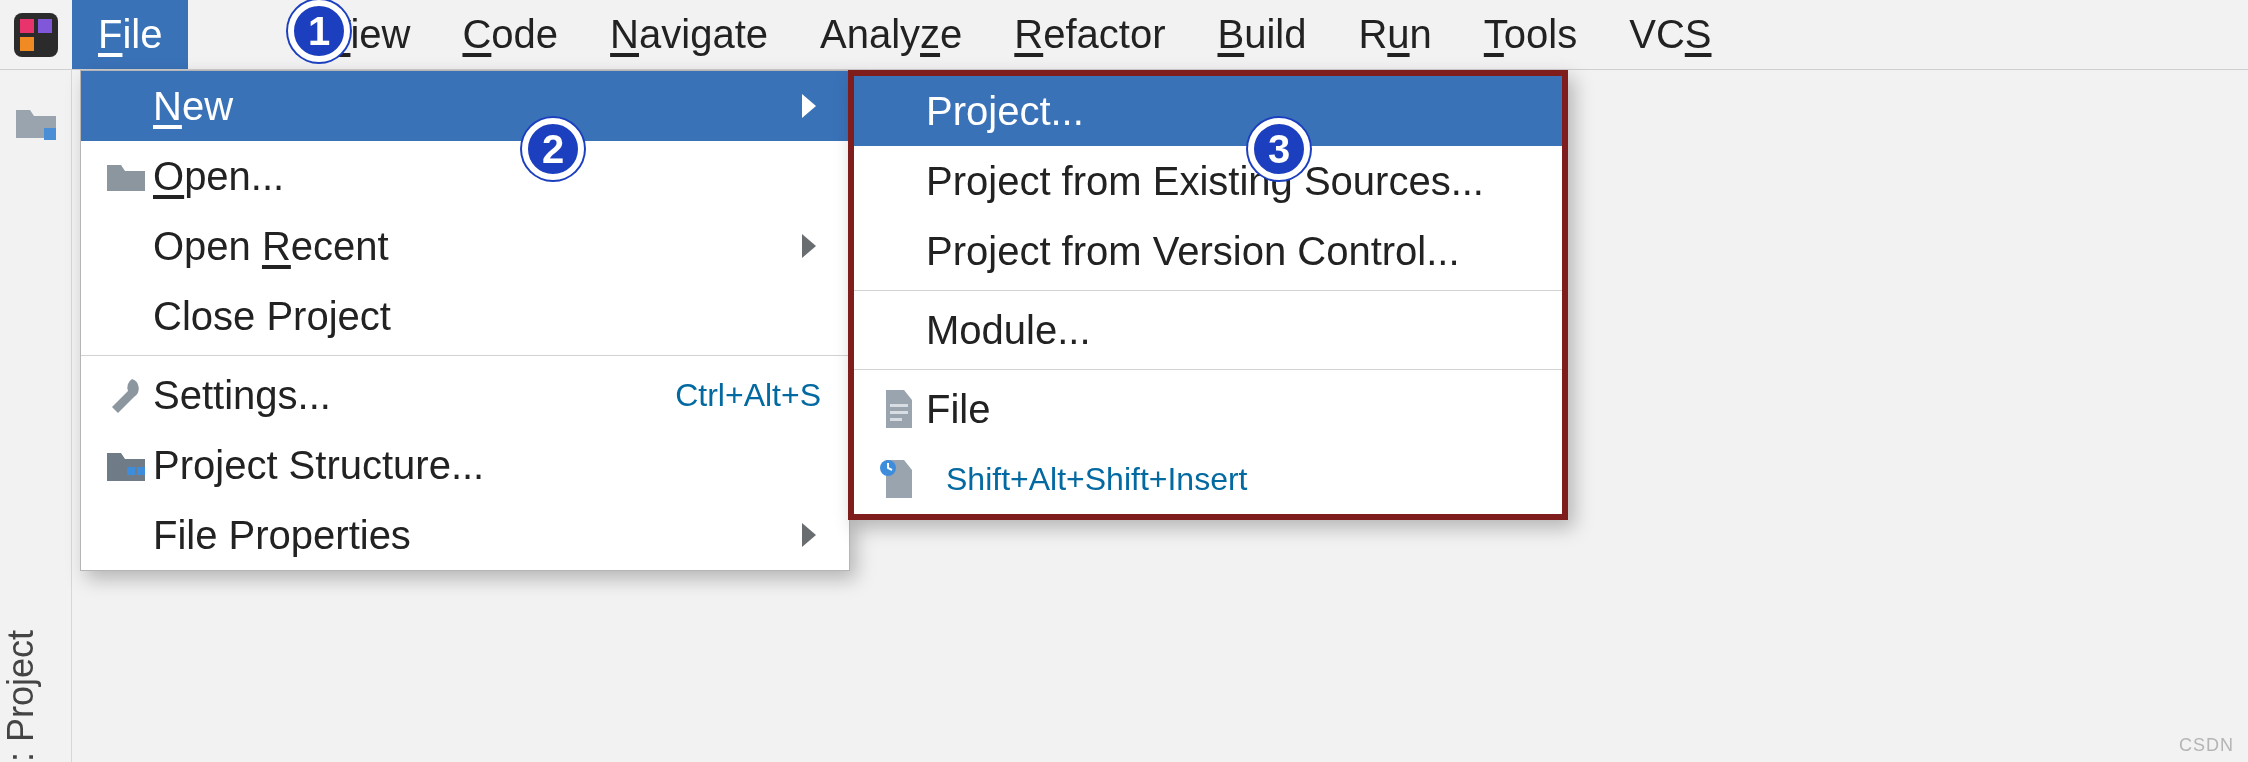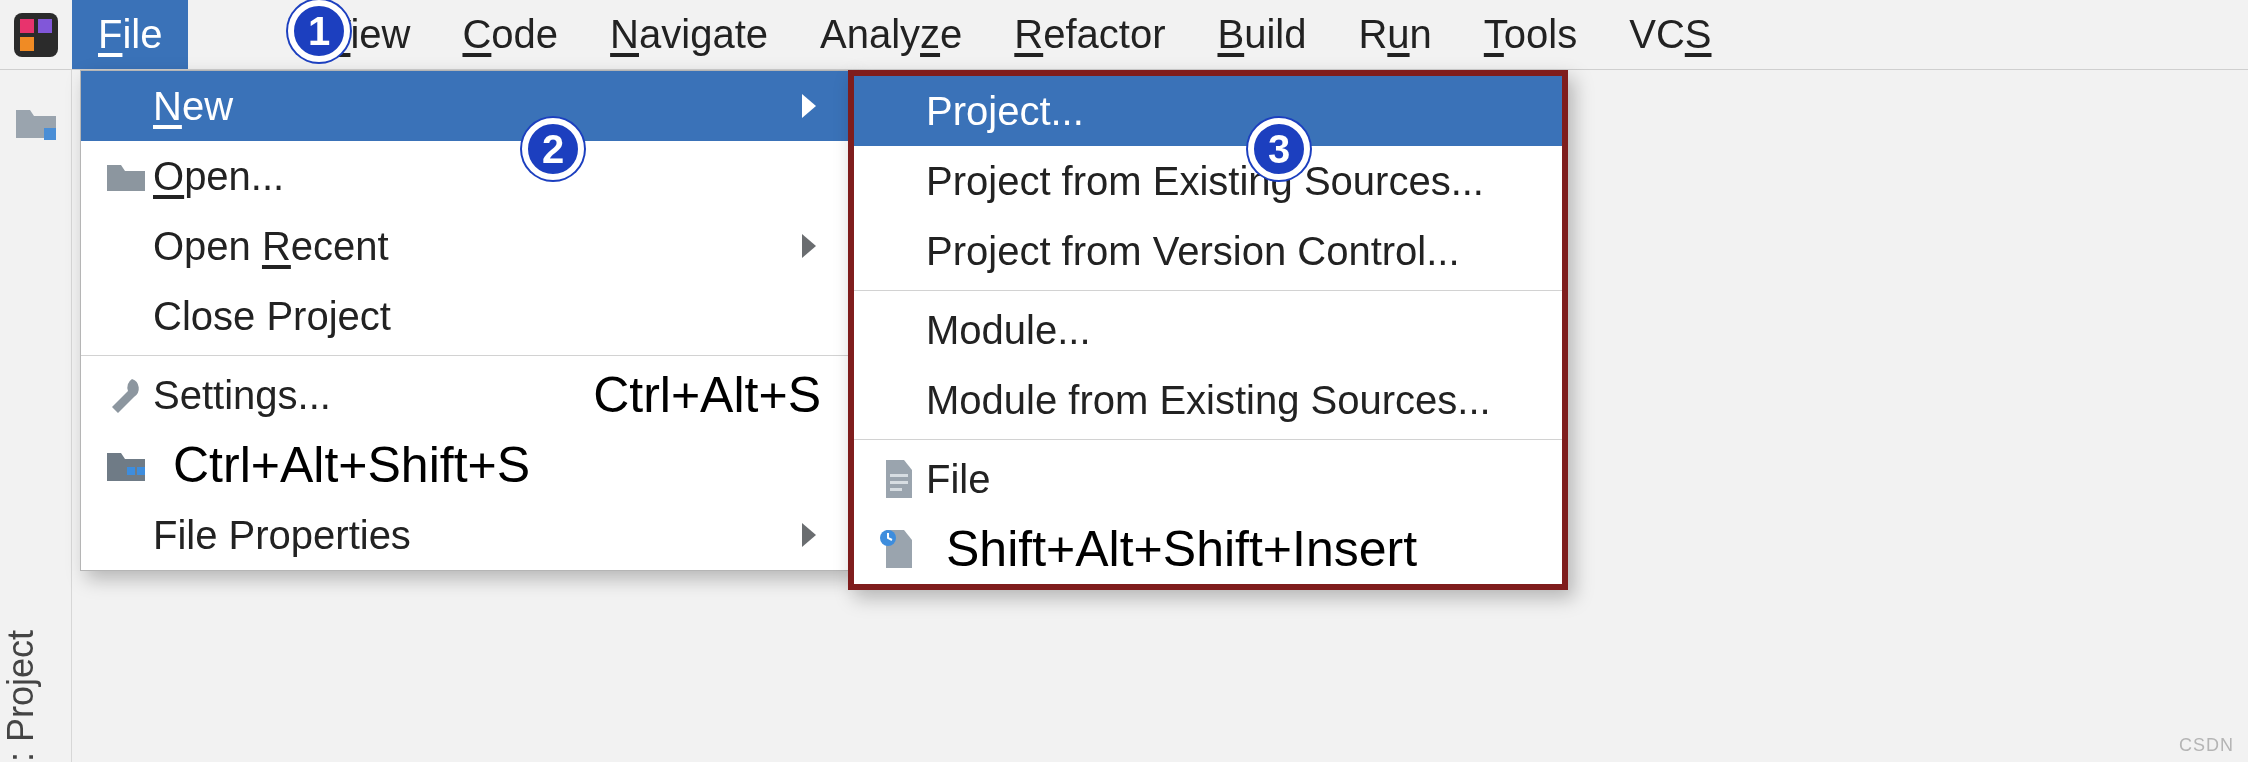--- a/index.html
+++ b/index.html
@@ -100,22 +100,22 @@
   .file-menu .row .icon,
   .new-menu  .row .icon {
     width: 54px;
     display:flex; align-items:center; justify-content:center;
     flex-shrink:0;
   }
   .file-menu .row .label,
   .new-menu  .row .label { flex: 1 1 auto; white-space: nowrap; }
   .file-menu .row .shortcut,
   .new-menu  .row .shortcut {
-    color: #000000;
-    font-size: 50px;
+    color: #0369a1;
+    font-size: 32px;
     margin-left: 20px;
     white-space: nowrap;
   }
   .file-menu .row .arrow,
   .new-menu  .row .arrow {
     margin-left: 16px;
     width: 24px;
     display:flex; align-items:center; justify-content:center;
   }
   .sep {
@@ -272,21 +272,21 @@
   </div>
 
   <div class="row">
     <span class="icon">
       <svg width="42" height="36" viewBox="0 0 42 36">
         <path d="M2 6 h14 l4 6 h20 v22 h-38 z" fill="#6f7b86"></path>
         <rect x="22" y="20" width="8" height="8" fill="#3e8ddd"></rect>
         <rect x="32" y="20" width="8" height="8" fill="#3e8ddd"></rect>
       </svg>
     </span>
-    <span class="shortcut">Ctrl+Alt+Shift+S</span>
+    <span class="label">Project Structure...</span>
   </div>
 
   <div class="row">
     <span class="icon"></span>
     <span class="label">File Properties</span>
     <span class="arrow">
       <svg width="18" height="28" viewBox="0 0 18 28">
           <path d="M2 2 l14 12 -14 12 z" fill="#6a6d70"></path>
         </svg>
     </span>
@@ -310,24 +310,20 @@
     <span class="label">Project from Version Control...</span>
   </div>
 
   <div class="sep"></div>
 
   <div class="row">
     <span class="icon"></span>
     <span class="label">Module...</span>
   </div>
 
-  <div class="row">
-    <span class="icon"></span>
-    <span class="label">Module from Existing Sources...</span>
-  </div>
 
   <div class="sep"></div>
 
   <div class="row">
     <span class="icon">
       <svg width="34" height="42" viewBox="0 0 34 42">
         <path d="M4 2 h18 l8 10 v28 h-26 z" fill="#9aa4ae"></path>
         <rect x="8" y="16" width="18" height="3" fill="#d7dde2"></rect>
         <rect x="8" y="23" width="18" height="3" fill="#d7dde2"></rect>
         <rect x="8" y="30" width="12" height="3" fill="#d7dde2"></rect>

